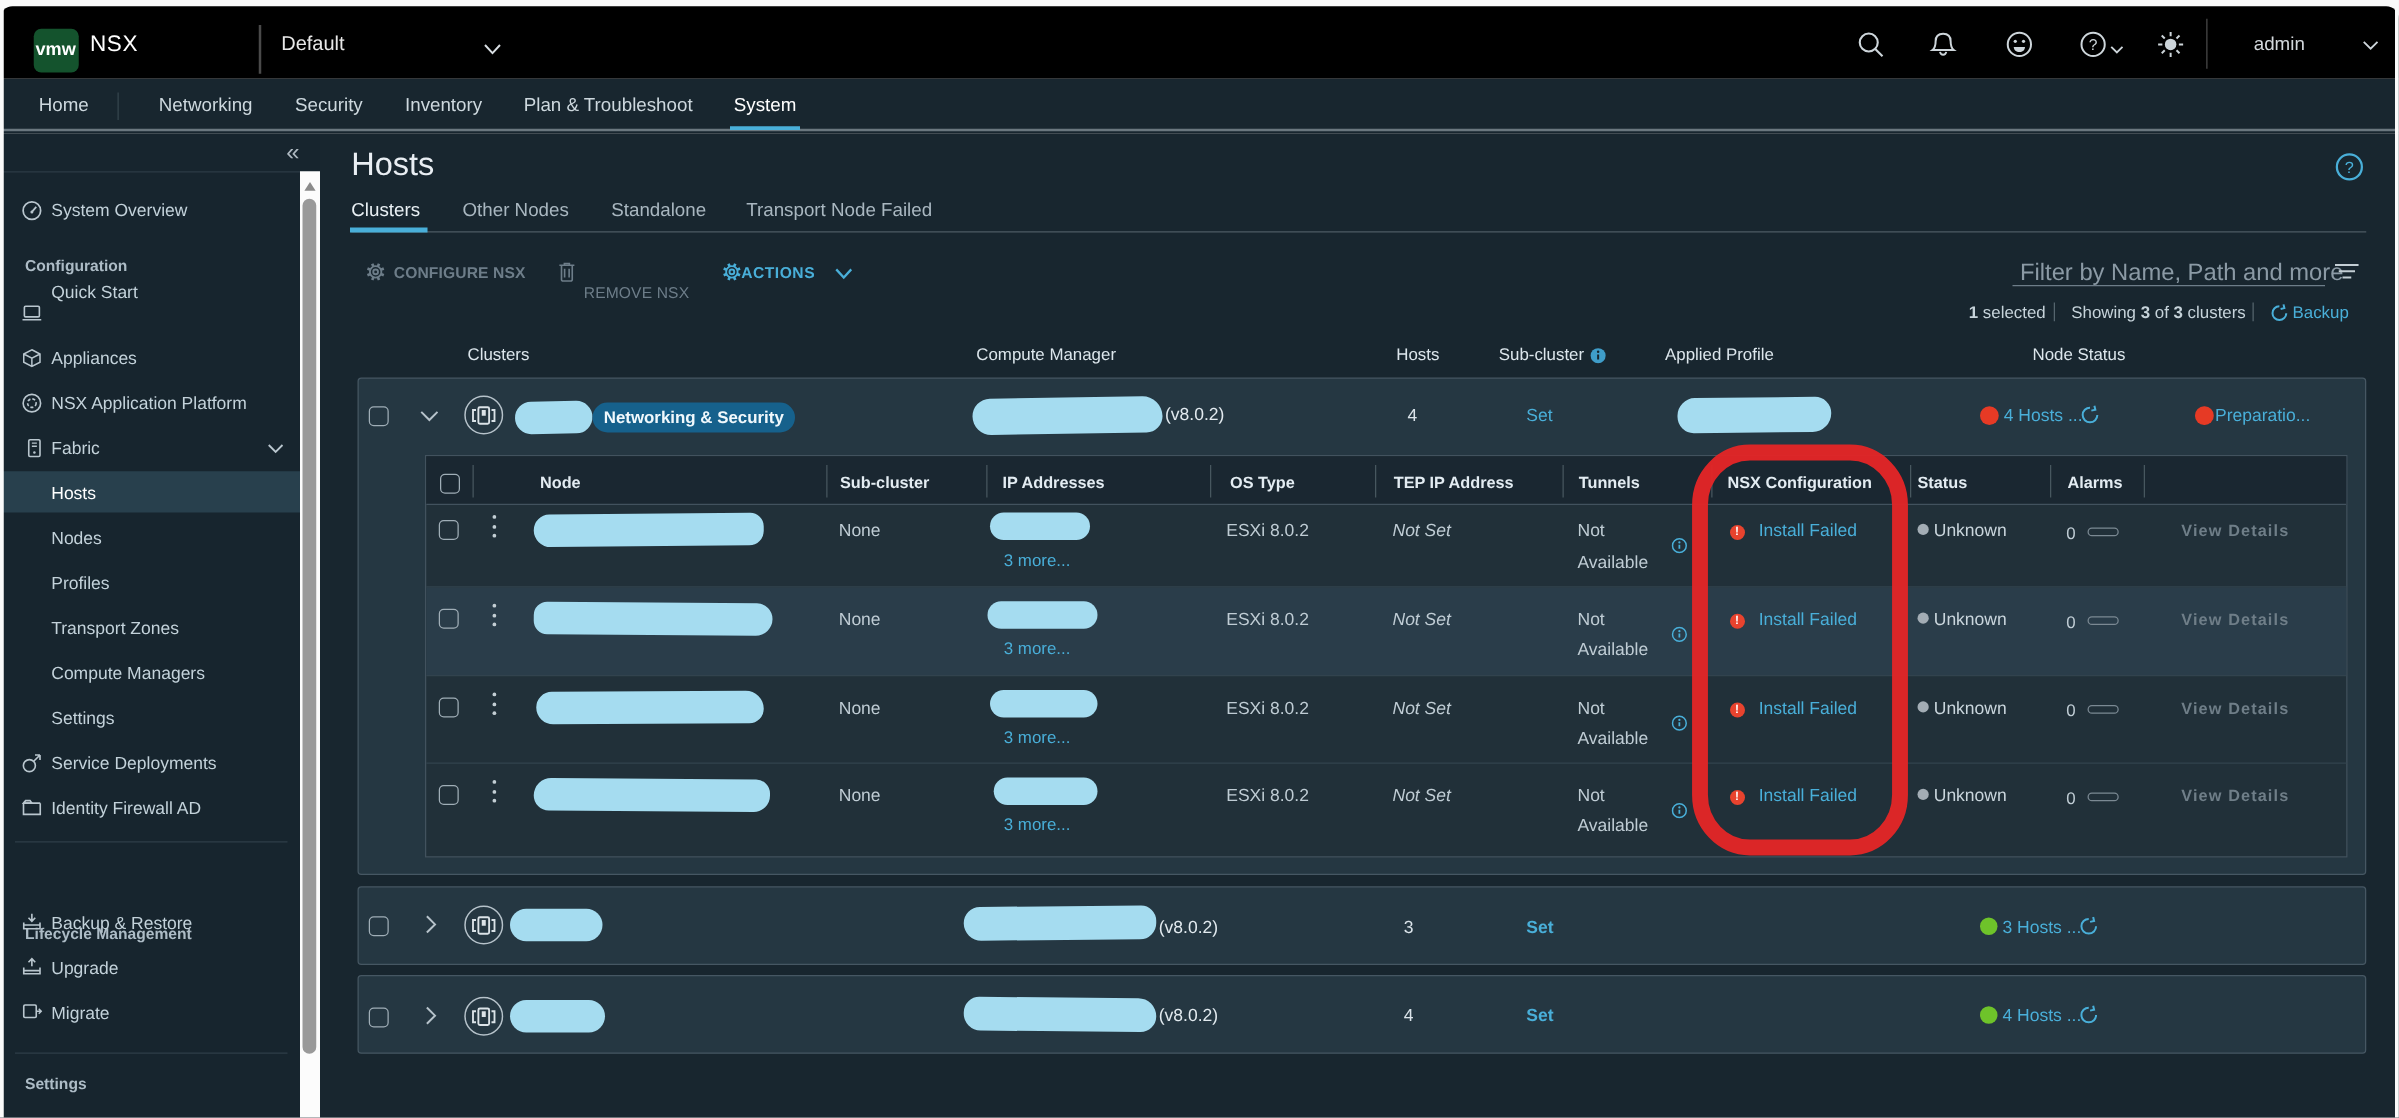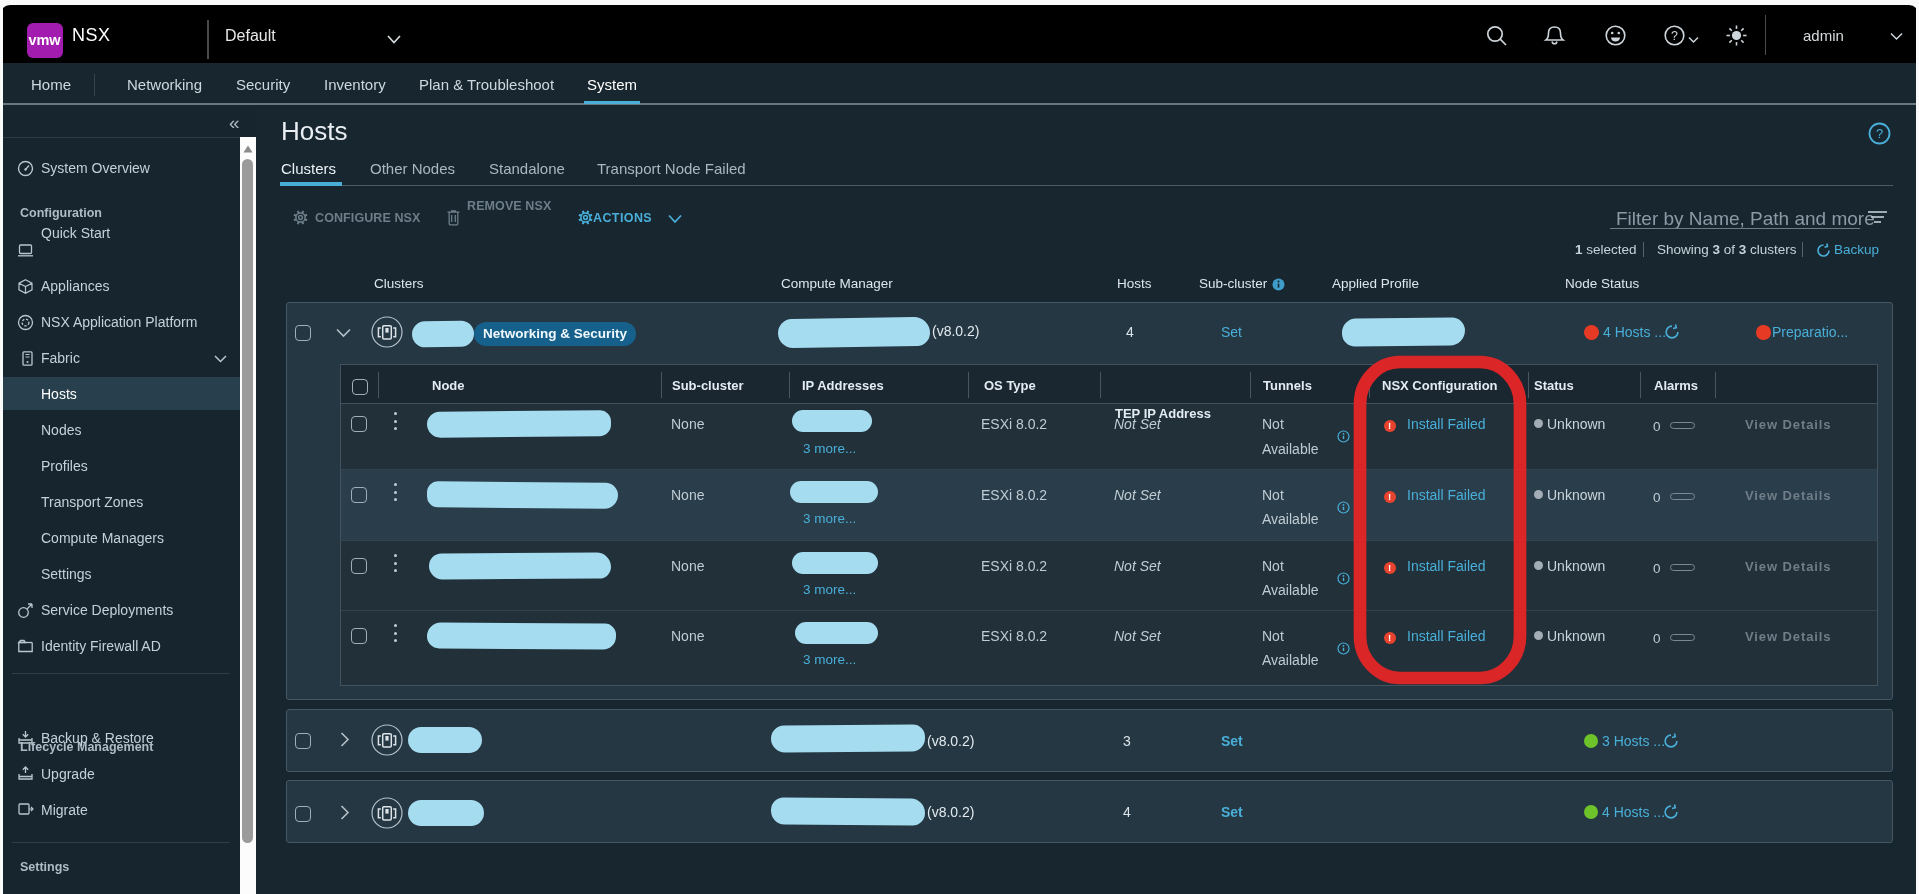--- a/index.html
+++ b/index.html
@@ -19,21 +19,21 @@
 .hdr { font-weight:bold; color:#e3ecf2; font-size:13px; position:absolute; white-space:nowrap; }
 .hdr2 { color:#dce6ec; font-size:13.5px; position:absolute; white-space:nowrap; }
 .cell { position:absolute; color:#bfccd4; font-size:14px; white-space:nowrap; }
 .link { color:#49afd9; }
 .dot { position:absolute; border-radius:50%; }
 .vsep { position:absolute; width:1px; background:#47575f; }
 </style>
 </head>
 <body>
 <div id="topbar">
-  <div class="abs" style="left:26.5px;top:17.5px;width:36px;height:35.5px;background:#a21caf;border-radius:6px;text-align:center;line-height:35.5px;color:#fff;font-size:14.5px;font-weight:bold;">vmw</div>
+  <div class="abs" style="left:26.5px;top:17.5px;width:36px;height:35.5px;background:#14532d;border-radius:6px;text-align:center;line-height:35.5px;color:#fff;font-size:14.5px;font-weight:bold;">vmw</div>
   <div class="abs" style="left:72px;top:16px;color:#fff;font-size:18px;line-height:28px;letter-spacing:0.5px;">NSX</div>
   <div class="abs" style="left:207px;top:15px;width:1.5px;height:39px;background:#4a4a4a;"></div>
   <div class="abs" style="left:225px;top:16.5px;color:#e8e8e8;font-size:16px;line-height:28px;">Default</div>
   <svg class="abs icon" style="left:387px;top:30px;" width="14" height="9" viewBox="0 0 14 9">
       <path d="M1 1 L7 7.5 L13 1" fill="none" stroke="#d8dee2" stroke-width="1.6"></path>
     </svg>
 
   <svg class="abs" style="left:1485px;top:19px;" width="23" height="23" viewBox="0 0 23 23">
       <circle cx="10" cy="10" r="7.2" fill="none" stroke="#cdd5da" stroke-width="1.7"></circle>
       <path d="M15.2 15.2 L21 21" stroke="#cdd5da" stroke-width="1.7"></path>
@@ -193,21 +193,21 @@
         <path d="M4.34 6.78 L1.94 5.78"></path>
         <path d="M6.78 4.34 L5.78 1.94"></path>
         <path d="M10.22 4.34 L11.22 1.94"></path>
         <path d="M12.66 6.78 L15.06 5.78"></path>
       </g>
     </svg>
   <div class="abs" style="left:59px;top:104px;color:#6d7d89;font-size:12.5px;font-weight:bold;letter-spacing:0.1px;">CONFIGURE NSX</div>
   <svg class="abs" style="left:190px;top:102px;" width="15" height="17" viewBox="0 0 15 17">
       <path d="M1.5 3.2 h12 M3.2 3.2 V14.6 a1.2 1.2 0 0 0 1.2 1.2 h6.2 a1.2 1.2 0 0 0 1.2-1.2 V3.2 M5.5 3.2 V1.8 h4 v1.4 M5.7 6 v7 M9.3 6 v7" fill="none" stroke="#6d7d89" stroke-width="1.3"></path>
     </svg>
-  <div class="abs" style="left:211px;top:92px;color:#6d7d89;font-size:12.5px;font-weight:bold;letter-spacing:0.1px;">REMOVE NSX</div>
+  <div class="abs" style="left:211px;top:120px;color:#6d7d89;font-size:12.5px;font-weight:normal;letter-spacing:0.1px;">REMOVE NSX</div>
   <svg class="abs" style="left:321px;top:102px;" width="17" height="17" viewBox="0 0 17 17">
       <g fill="none" stroke="#49afd9" stroke-width="1.5">
         <circle cx="8.5" cy="8.5" r="4.6"></circle>
         <circle cx="8.5" cy="8.5" r="1.9"></circle>
       </g>
       <g stroke="#49afd9" stroke-width="2.1">
         <path d="M12.66 10.22 L15.06 11.22"></path>
         <path d="M10.22 12.66 L11.22 15.06"></path>
         <path d="M6.78 12.66 L5.78 15.06"></path>
         <path d="M4.34 10.22 L1.94 11.22"></path>
@@ -246,21 +246,21 @@
   <div class="hdr2" style="left:118px;top:169px;">Clusters</div>
   <div class="hdr2" style="left:525px;top:169px;">Compute Manager</div>
   <div class="hdr2" style="left:861px;top:169px;">Hosts</div>
   <div class="hdr2" style="left:943px;top:169px;">Sub-cluster</div>
   <svg class="abs" style="left:1016px;top:171px;" width="13" height="13" viewBox="0 0 13 13">
       <circle cx="6.5" cy="6.5" r="6" fill="#3f9dc9"></circle>
       <path d="M6.5 5.6 v4" stroke="#17252e" stroke-width="1.6"></path>
       <circle cx="6.5" cy="3.4" r="1" fill="#17252e"></circle>
     </svg>
   <div class="hdr2" style="left:1076px;top:169px;">Applied Profile</div>
-  <div class="hdr2" style="left:1309px;top:169px;">Node Status</div>
+  <div class="hdr2" style="left:1370px;top:169px;">Node Status</div>
 </div>
 
 <div class="abs" style="left:286px;top:302px;width:1607px;height:398px;background:#253742;border:1px solid #465763;border-radius:3px;"></div>
 <div class="cb" style="left:295px;top:325px;"></div>
 <svg class="abs" style="left:336px;top:328px;" width="15" height="10" viewBox="0 0 15 10">
     <path d="M1 1.5 L7.5 8 L14 1.5" fill="none" stroke="#b6c2ca" stroke-width="1.6"></path>
   </svg>
 <svg class="abs" style="left:371px;top:316px;" width="32" height="32" viewBox="0 0 32 32">
     <circle cx="16" cy="16" r="15" fill="none" stroke="#b6c2ca" stroke-width="1.2"></circle>
     <rect x="11.7" y="9.8" width="8.6" height="13.2" rx="1.2" fill="none" stroke="#dbe3e8" stroke-width="1.5"></rect>
@@ -293,21 +293,21 @@
   <div class="vsep" style="left:759px;top:7px;height:26px;"></div>
   <div class="vsep" style="left:909px;top:7px;height:26px;"></div>
   <div class="vsep" style="left:1028px;top:7px;height:26px;"></div>
   <div class="vsep" style="left:1187px;top:7px;height:26px;"></div>
   <div class="vsep" style="left:1299px;top:7px;height:26px;"></div>
   <div class="vsep" style="left:1374px;top:7px;height:26px;"></div>
   <div class="hdr" style="left:91px;top:13px;">Node</div>
   <div class="hdr" style="left:331px;top:13px;">Sub-cluster</div>
   <div class="hdr" style="left:461px;top:13px;">IP Addresses</div>
   <div class="hdr" style="left:643px;top:13px;">OS Type</div>
-  <div class="hdr" style="left:774px;top:13px;margin-top:28px;">TEP IP Address</div>
+  <div class="hdr" style="left:774px;top:13px;">TEP IP Address</div>
   <div class="hdr" style="left:922px;top:13px;">Tunnels</div>
   <div class="hdr" style="left:1041px;top:13px;">NSX Configuration</div>
   <div class="hdr" style="left:1193px;top:13px;">Status</div>
   <div class="hdr" style="left:1313px;top:13px;">Alarms</div>
   <div class="cb" style="left:11px;top:14px;"></div>
 </div>
 
 <div class="abs" style="left:341px;top:470px;width:1536px;height:70px;background:#2a3d4a;"></div>
 
 <div class="abs" style="left:341px;top:469px;width:1536px;height:1px;background:#32434e;"></div>

